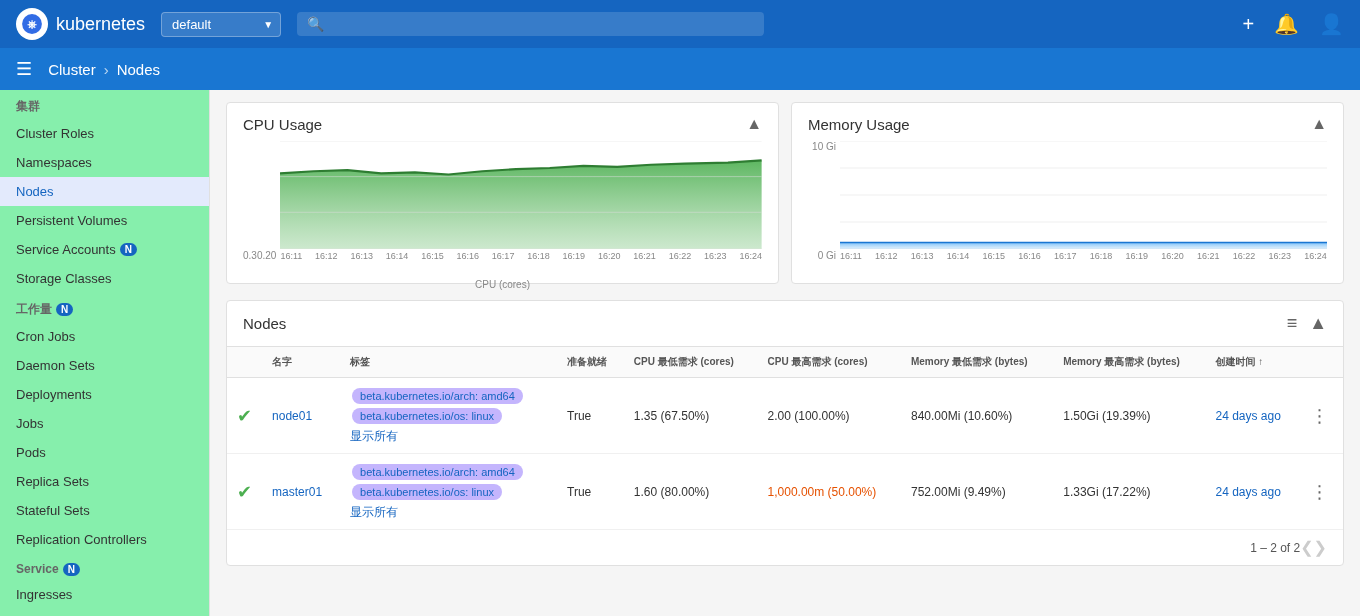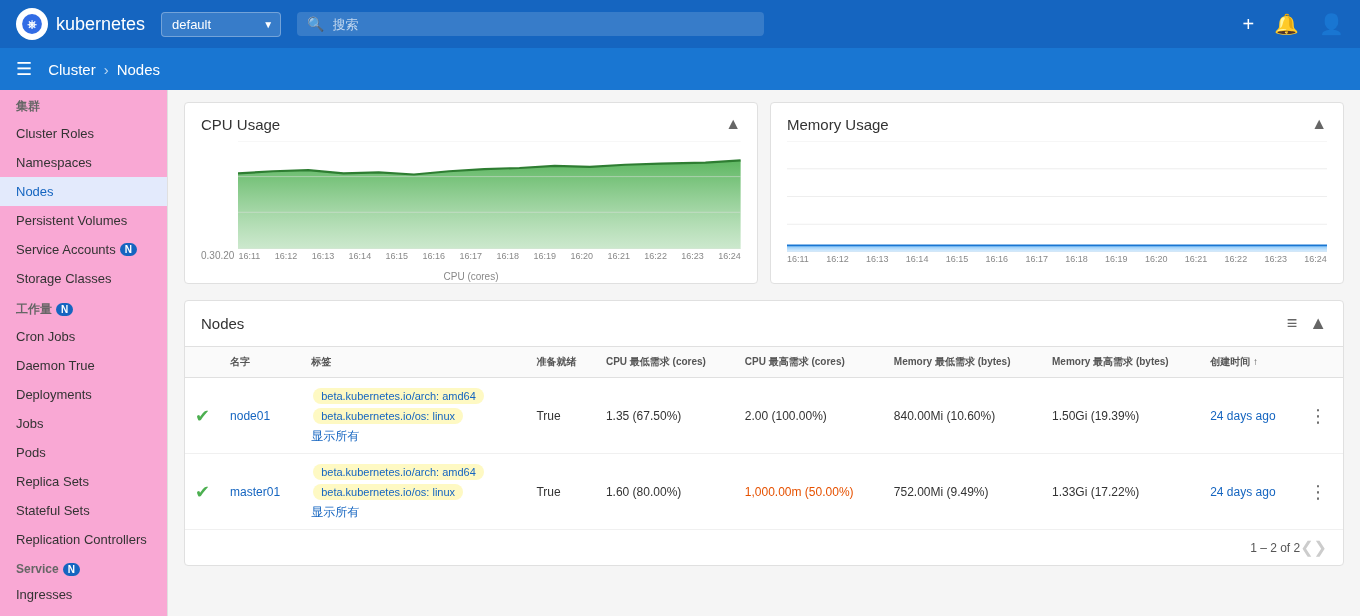--- a/index.html
+++ b/index.html
@@ -47,21 +47,21 @@
     .hamburger { color: #fff; font-size: 18px; cursor: pointer; margin-right: 8px; }
     .breadcrumb-item { color: #fff; font-size: 15px; }
     .breadcrumb-sep { color: rgba(255,255,255,0.7); font-size: 15px; }
     .breadcrumb-current { color: #fff; font-size: 15px; font-weight: 500; }
 
     
     .main-layout { display: flex; height: calc(616px - 90px); }
 
     
     .sidebar {
-      width: 168px; background: #f9a8d4; border-right: 1px solid #e0e0e0;
+      width: 210px; background: #86efac; border-right: 1px solid #e0e0e0;
       overflow-y: auto; flex-shrink: 0;
     }
     .sidebar-group-label {
       padding: 8px 16px 4px; font-size: 12px; color: #666; font-weight: 600;
       display: flex; align-items: center; gap: 4px;
     }
     .sidebar-badge {
       background: #1565c0; color: #fff; border-radius: 10px;
       font-size: 10px; padding: 1px 5px; font-weight: 600;
     }
@@ -101,21 +101,21 @@
     .data-table th {
       padding: 8px 10px; font-size: 10px; color: #555; font-weight: 600;
       border-bottom: 1px solid #e0e0e0; text-align: left; background: #fafafa;
       white-space: nowrap;
     }
     .data-table td { padding: 8px 10px; border-bottom: 1px solid #f0f0f0; font-size: 12px; vertical-align: middle; }
 
     .status-ok { color: #4caf50; font-size: 18px; }
     .node-link { color: #1565c0; text-decoration: none; cursor: pointer; }
     .tag-chip {
-      display: inline-block; background: #fef9c3; color: #1565c0;
+      display: inline-block; background: #c4b5fd; color: #1565c0;
       border-radius: 12px; padding: 2px 8px; font-size: 11px; margin: 2px 2px;
     }
     .show-all-link { color: #1565c0; cursor: pointer; font-size: 12px; text-decoration: none; display: block; margin-top: 2px; }
     .orange-text { color: #e65100; }
     .more-btn { color: #666; cursor: pointer; font-size: 18px; }
 
     .pagination {
       display: flex; align-items: center; justify-content: flex-end;
       padding: 8px 16px; gap: 0; font-size: 12px; color: #555;
     }
@@ -136,21 +136,20 @@
     <span>kubernetes</span>
   </div>
   <div class="namespace-wrapper">
     <select class="namespace-select">
       <option>default</option>
     </select>
     <span class="namespace-arrow">▼</span>
   </div>
   <div class="search-bar">
     <span style="color:rgba(255,255,255,0.7);font-size:14px;">🔍</span>
-    <input class="search-input" placeholder="搜索" style="">
   </div>
   <div class="nav-spacer"></div>
   <div class="nav-actions">
     <span class="nav-icon">+</span>
     <span class="nav-icon">🔔</span>
     <span class="nav-icon">👤</span>
   </div>
 </div>
 
 <div class="breadcrumb-bar">
@@ -188,21 +187,21 @@
       </div>
 
     <div class="sidebar-group-label">
       <span>工作量</span>
       <span class="sidebar-badge">N</span>
     </div>
     <div class="sidebar-item">
         <span>Cron Jobs</span>
       </div>
     <div class="sidebar-item">
-        <span>Daemon True</span>
+        <span>Daemon Sets</span>
       </div>
     <div class="sidebar-item">
         <span>Deployments</span>
       </div>
     <div class="sidebar-item">
         <span>Jobs</span>
       </div>
     <div class="sidebar-item">
         <span>Pods</span>
       </div>
@@ -271,31 +270,36 @@
                 <span style="font-size:9px;color:#888;">16:18</span>
                 <span style="font-size:9px;color:#888;">16:19</span>
                 <span style="font-size:9px;color:#888;">16:20</span>
                 <span style="font-size:9px;color:#888;">16:21</span>
                 <span style="font-size:9px;color:#888;">16:22</span>
                 <span style="font-size:9px;color:#888;">16:23</span>
                 <span style="font-size:9px;color:#888;">16:24</span>
               </div>
             </div>
           </div>
-          <div style="text-align:center;font-size:10px;color:#888;margin-top:10px;">CPU (cores)</div>
+          <div style="text-align:center;font-size:10px;color:#888;margin-top:18px;">CPU (cores)</div>
         </div>
       </div>
 
       <div class="chart-card">
         <div class="chart-header">
           <span class="chart-title">Memory Usage</span>
           <span class="chart-collapse">▲</span>
         </div>
         <div class="chart-area">
           <div style="display:flex; height:120px; position:relative;">
+            <div style="display:flex;flex-direction:column;justify-content:space-between;align-items:flex-end;padding-right:4px;min-width:32px;">
+              <span style="font-size:10px;color:#888;">10 Gi</span>
+              <span style="font-size:10px;color:#888;"></span>
+              <span style="font-size:10px;color:#888;">0 Gi</span>
+            </div>
             <div style="display:flex;flex-direction:column;flex:1;">
               <div style="flex:1;position:relative;">
                 <svg viewBox="0 0 500 100" preserveAspectRatio="none" style="width:100%;height:100%;">
                   <defs>
                     <linearGradient id="memGrad" x1="0" y1="0" x2="0" y2="1">
                       <stop offset="0%" stop-color="#42a5f5" stop-opacity="0.7"></stop>
                       <stop offset="100%" stop-color="#90caf9" stop-opacity="0.3"></stop>
                     </linearGradient>
                   </defs>
 

